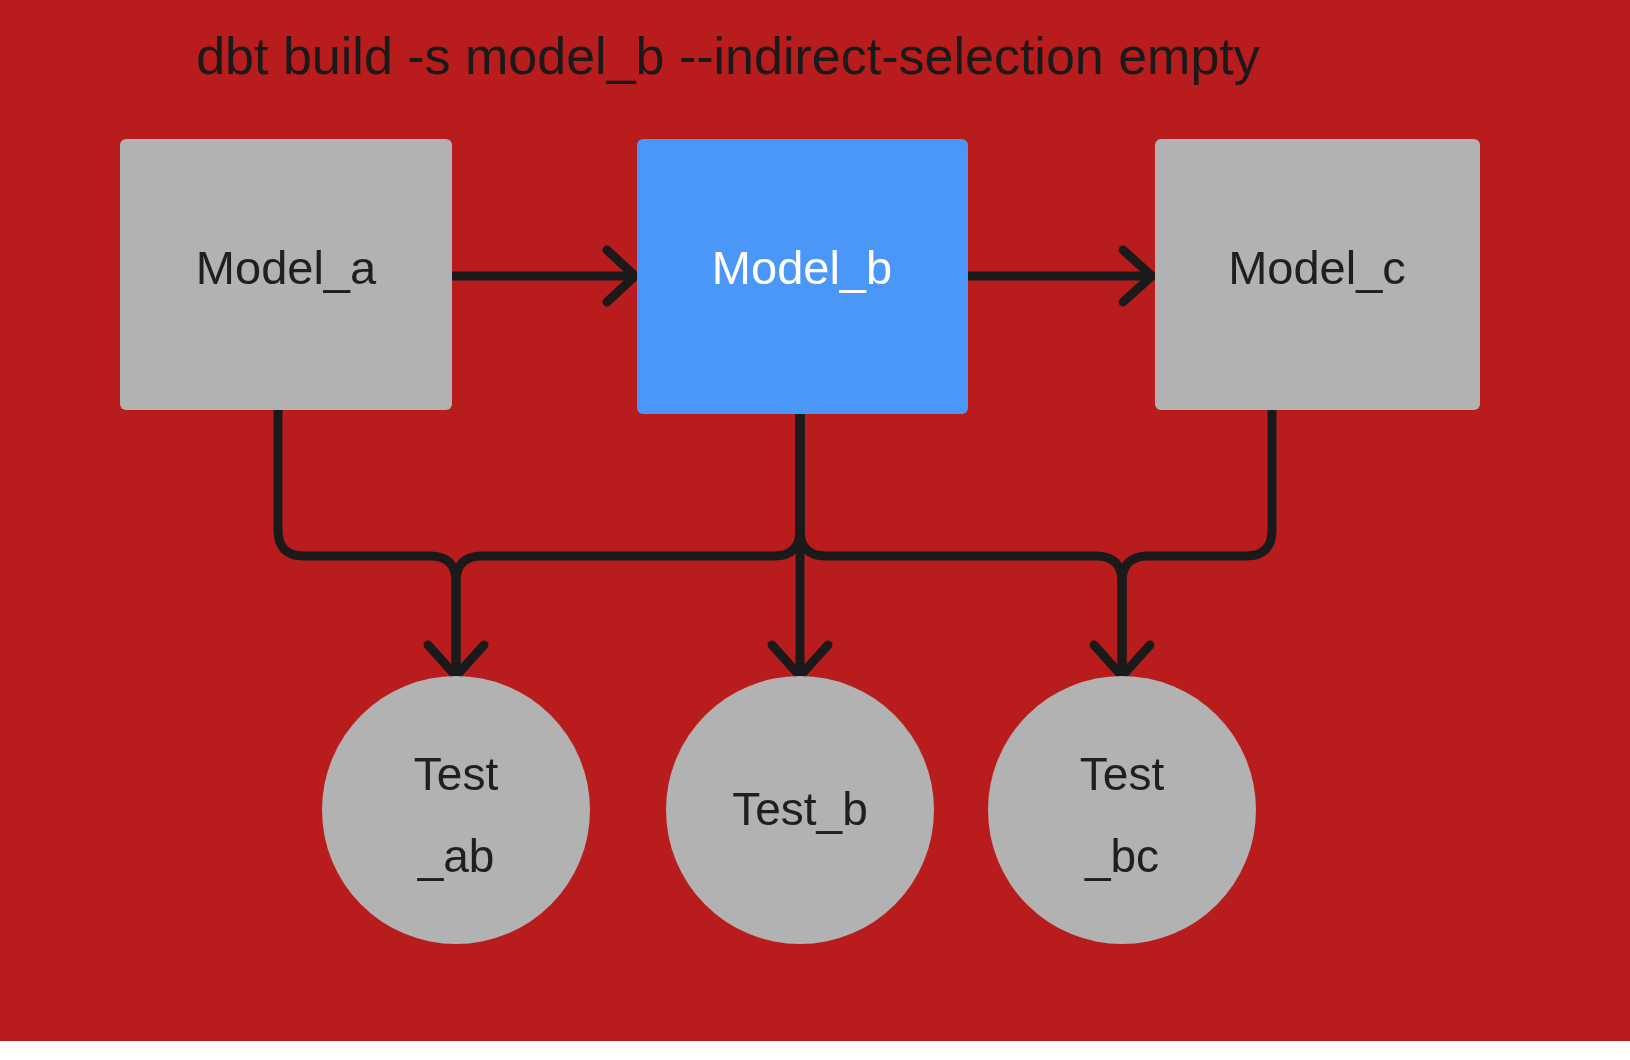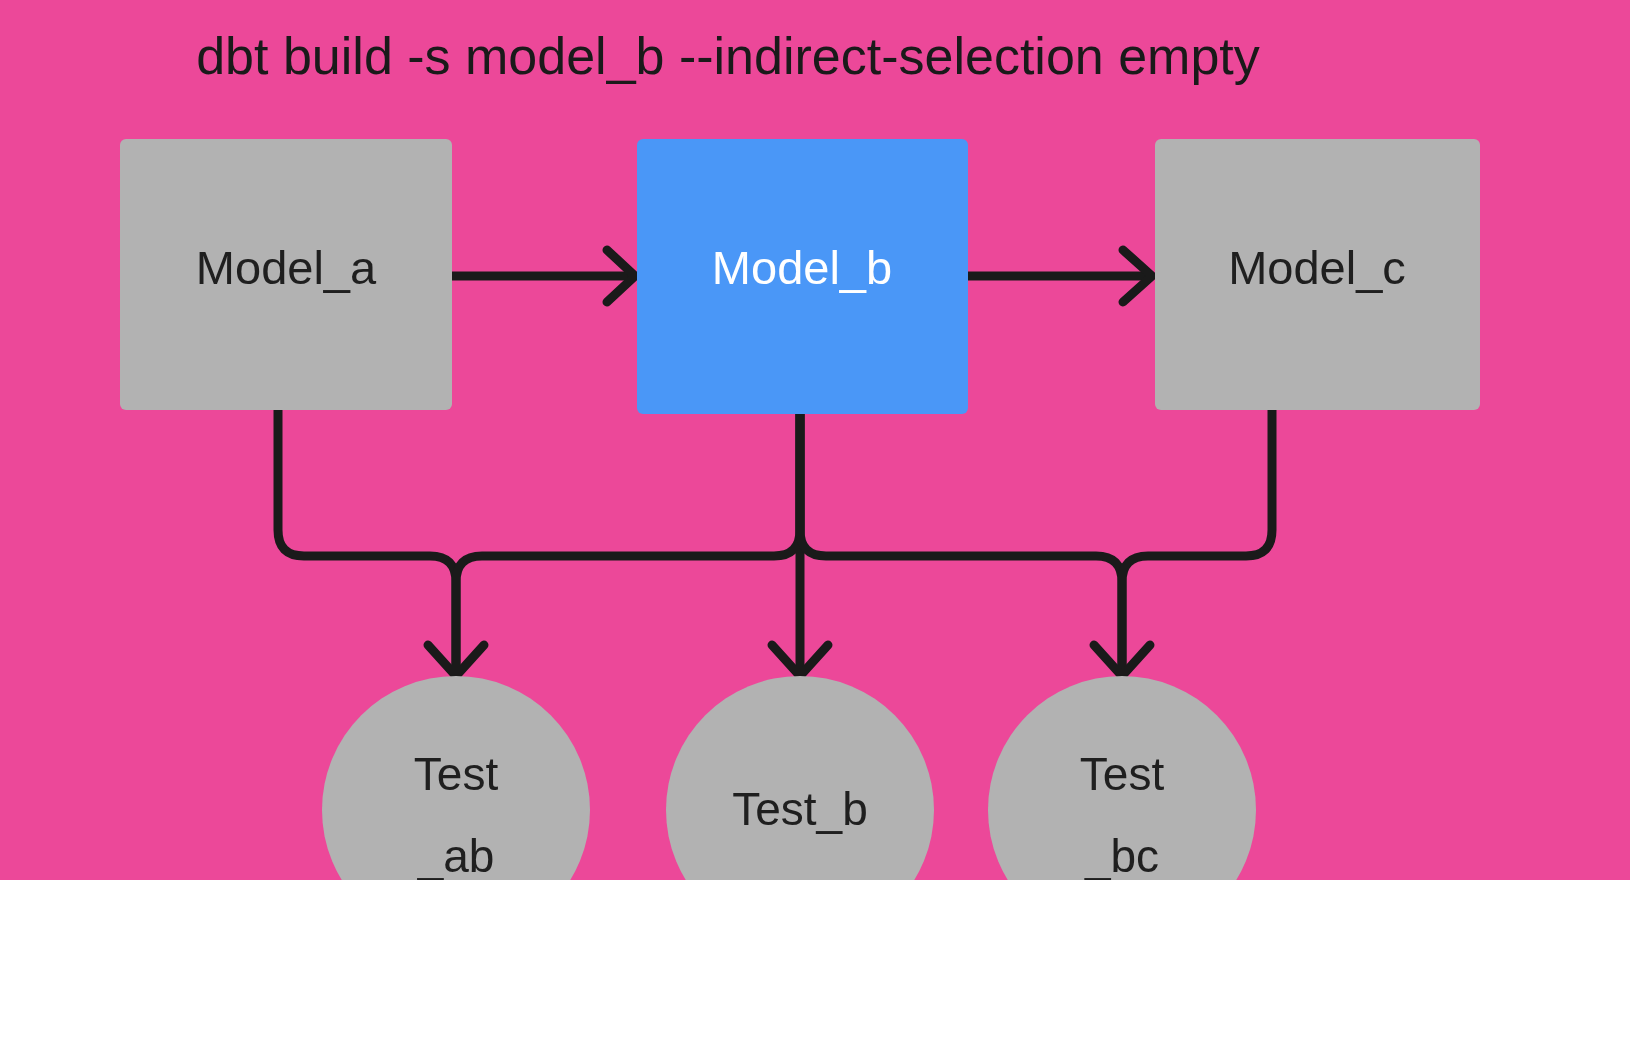--- a/index.html
+++ b/index.html
@@ -6,22 +6,22 @@
     margin: 0;
     padding: 0;
     background: #ffffff;
   }
   body {
     font-family: "Liberation Sans", sans-serif;
   }
   #canvas {
     position: relative;
     width: 1630px;
-    height: 880px;
-    background: #ec4899;
+    height: 1041px;
+    background: #b91c1c;
     overflow: hidden;
   }
   #diagram-svg {
     position: absolute;
     top: 0;
     left: 0;
     width: 1630px;
     height: 1060px;
   }
   .node-label {

